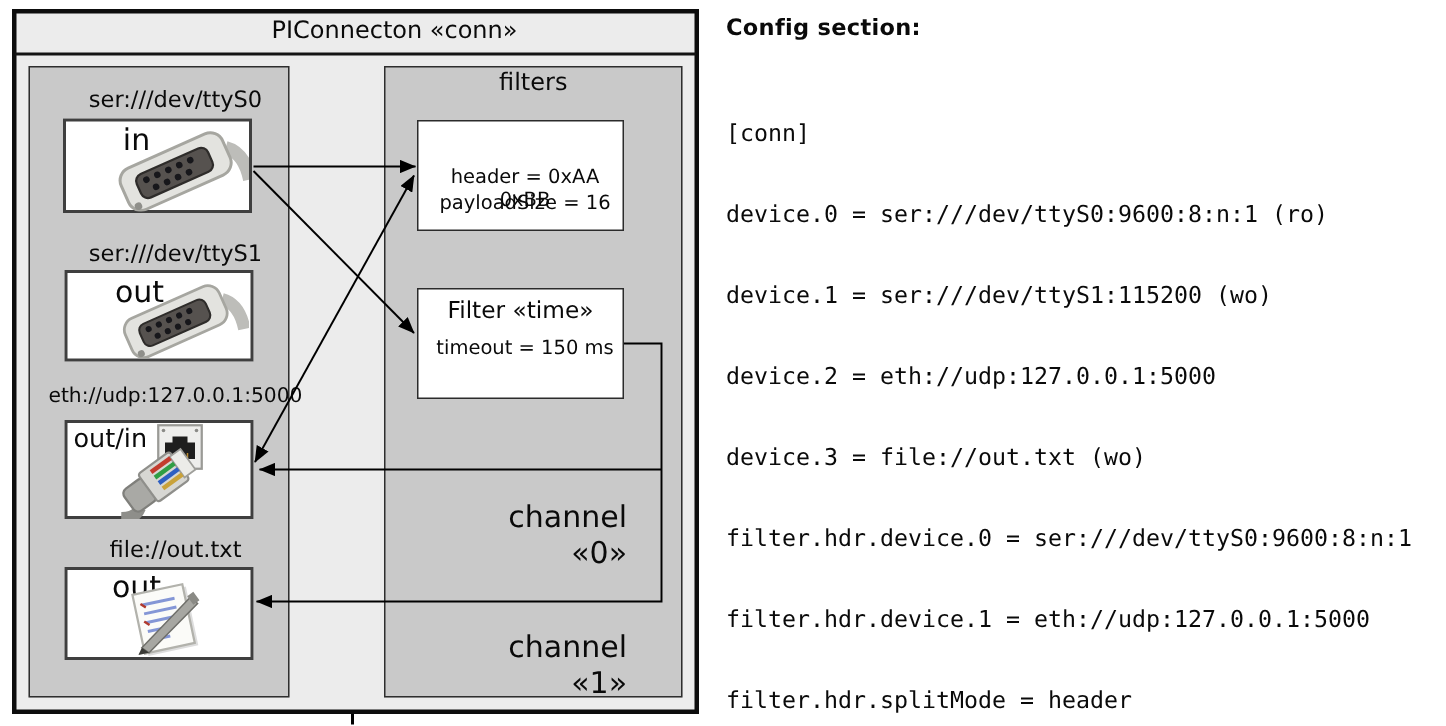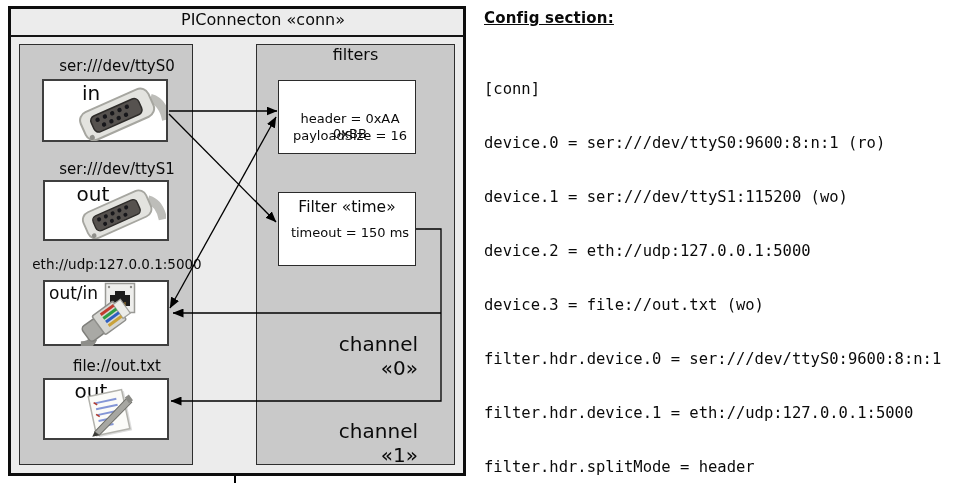--- a/index.html
+++ b/index.html
@@ -33,21 +33,21 @@
   .filter-box { background:#ffffff; border:1.5px solid #2b2b2b;
     left:278px; width:138px; height:74px; }
   .filter-title { left:278px; width:138px; font-size:15.5px; }
   .filter-prop { left:285px; width:130px; font-size:13px;text-align:center; }
 
   .chan-lbl { left:300px; width:118px; font-size:20px;margin-top:37px; }
 
   svg.overlay { position:absolute; left:0; top:0; pointer-events:none; }
 
   
-  .cfg-heading { left:484px; top:9px; font-size:15px; font-weight:700; letter-spacing:0.2px;text-decoration:underline; }
+  .cfg-heading { left:484px; top:9px; font-size:15px; font-weight:700; letter-spacing:0.2px; }
   .cfg-block { left:484px; top:44px; width:478px;
     font-family:"DejaVu Sans Mono","Liberation Mono",monospace;
     font-size:15.5px; line-height:18px; white-space:pre; }
 </style>
 </head>
 <body>
 
 <div id="stage">
 
   <div class="abs outer-box"></div>

